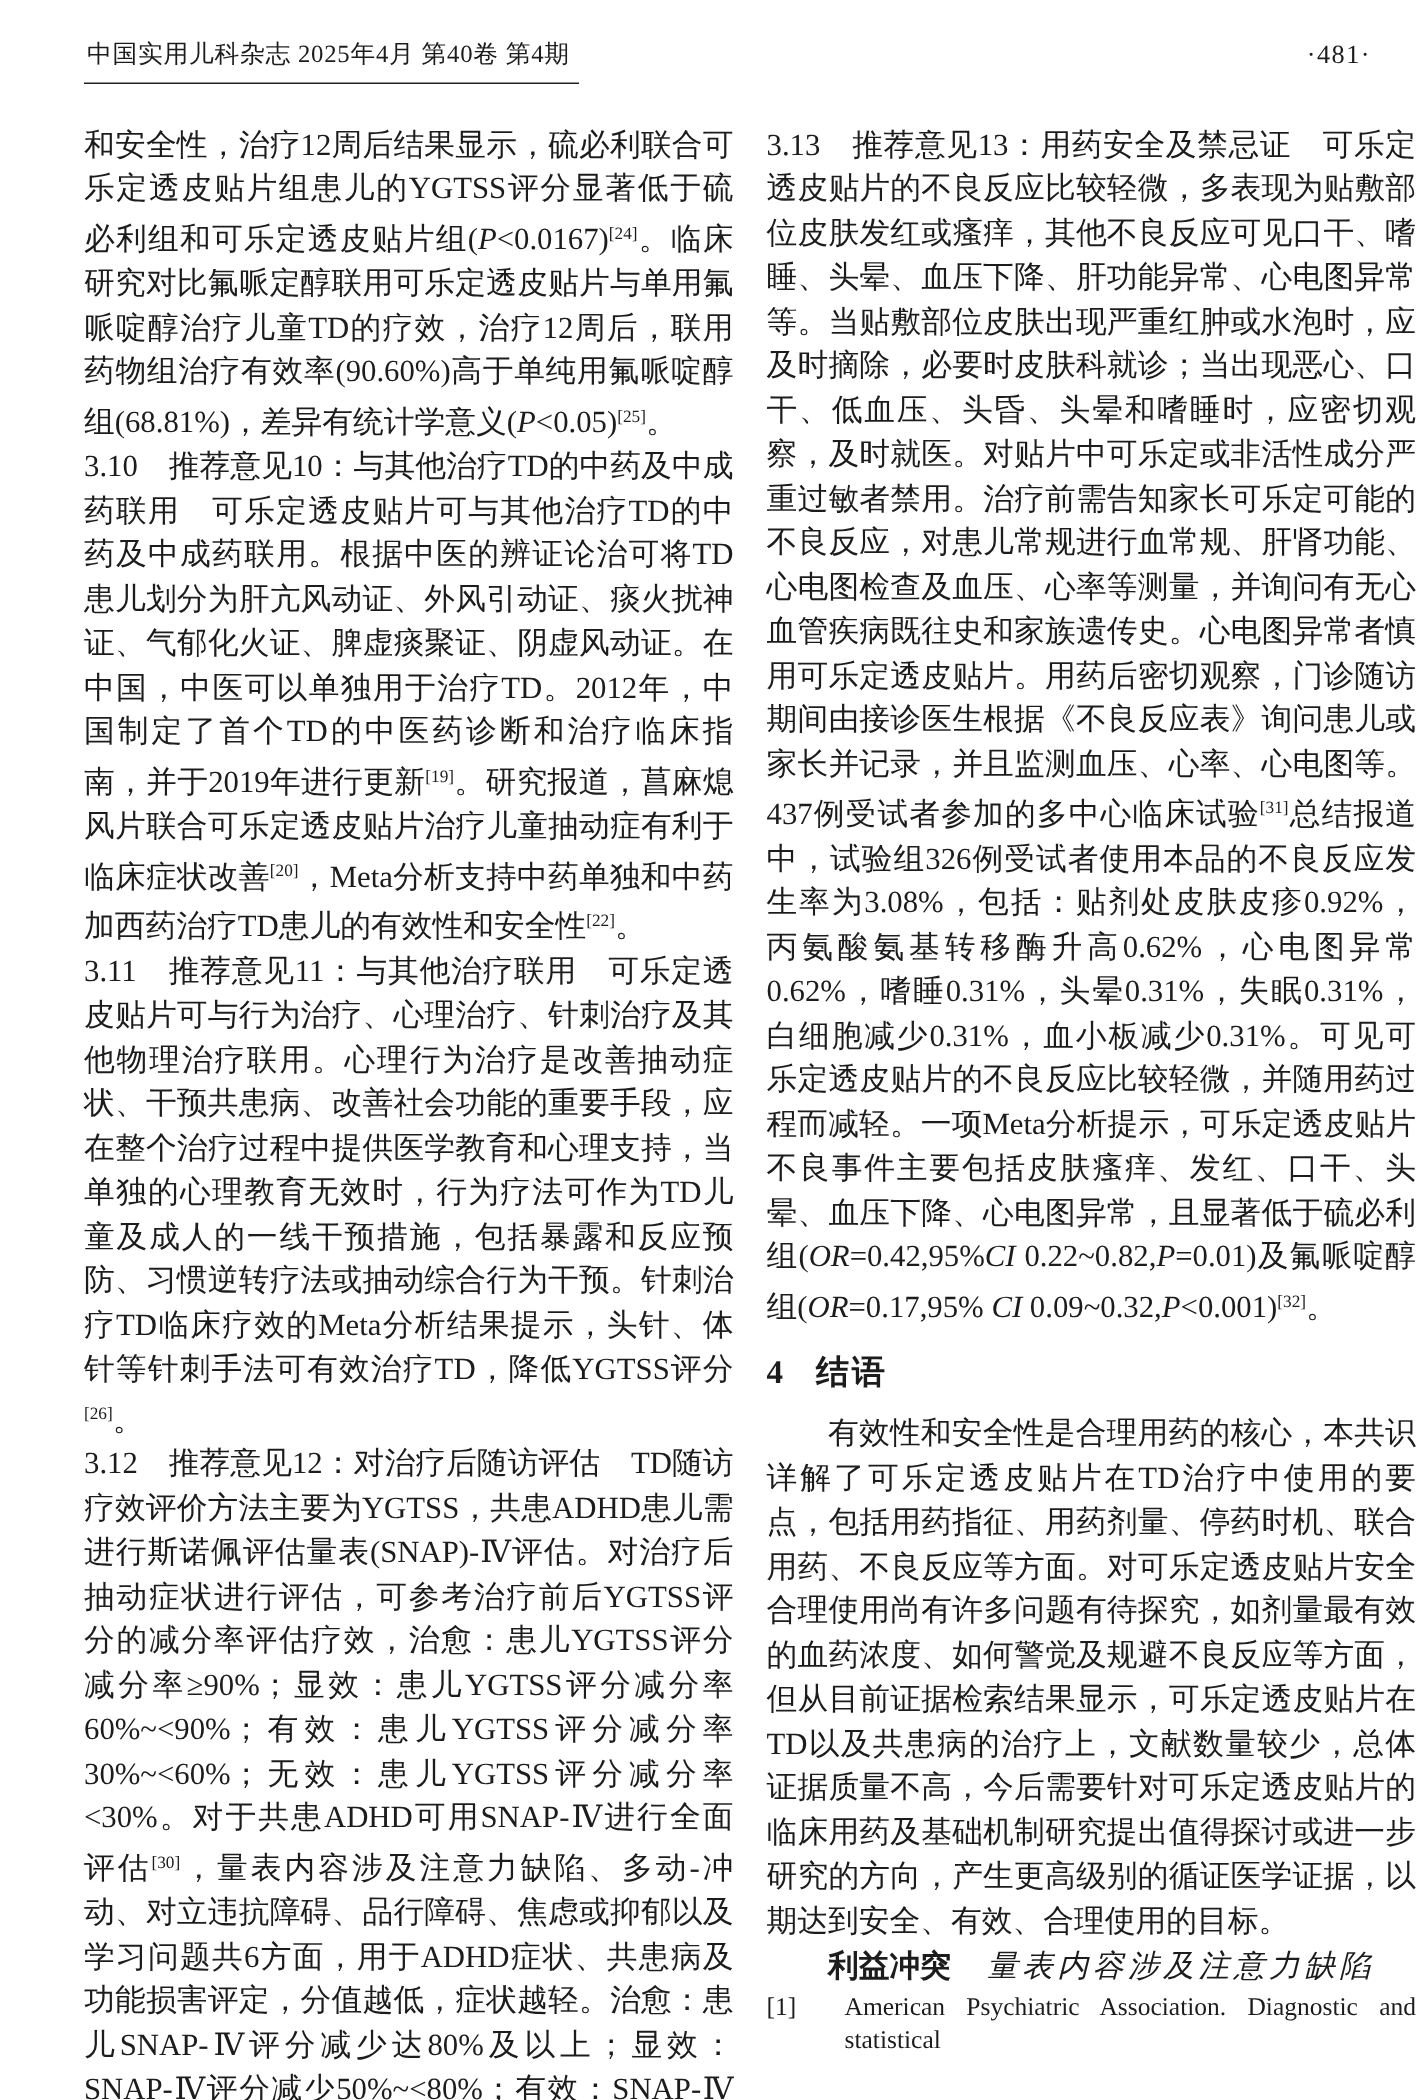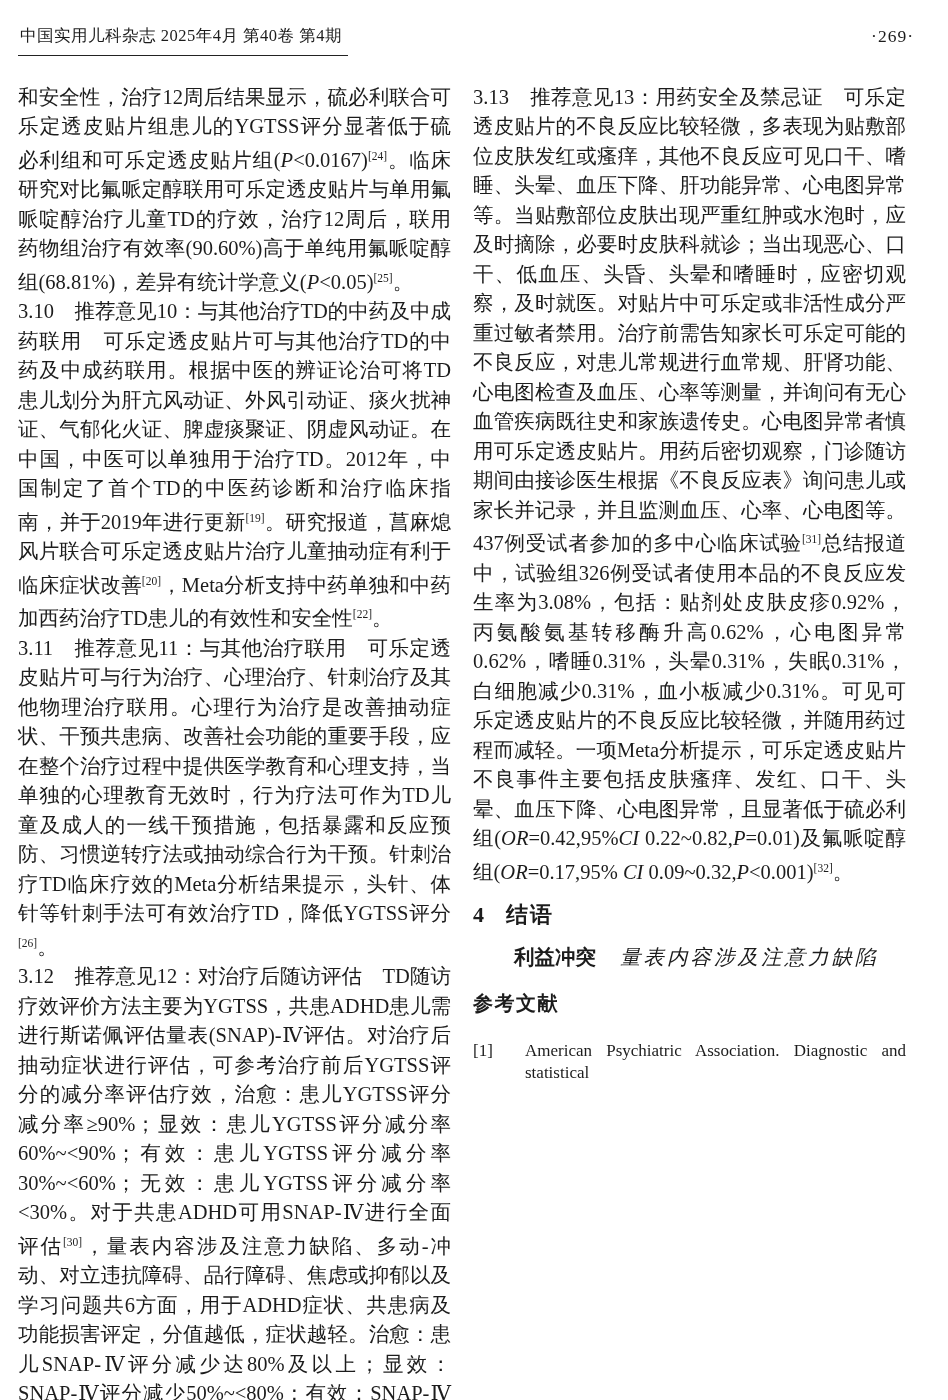--- a/index.html
+++ b/index.html
@@ -4,21 +4,21 @@
 <style>
   html,body{margin:0;padding:0;background:#e8e8e8;}
   .page{
     position:relative;
     width:948px;height:1400px;
     margin:0 auto;
     background:#ffffff;
     color:#1c1c1c;
     font-family:"Liberation Serif","DejaVu Serif",serif;
     box-sizing:border-box;
-    padding:26px 22px 0 18px;
+    padding:26px 22px 0 56px;
     overflow:hidden;
   }
   .pghead{
     display:flex;justify-content:space-between;align-items:flex-start;
     font-size:16.5px;line-height:1.2;
   }
   .journal-line{
     display:inline-block;
     border-bottom:1.6px solid #222;
     padding:0 6px 9px 2px;
@@ -72,33 +72,33 @@
     flex:1;
     text-align:justify;text-align-last:justify;
   }
 </style>
 </head>
 <body>
 
 <div class="page">
   <div class="pghead">
     <span class="journal-line">中国实用儿科杂志 2025年4月 第40卷 第4期</span>
-    <span class="page-num">·269·</span>
+    <span class="page-num">·481·</span>
   </div>
   <div class="cols">
     <div class="col">
         <p class="para ">和安全性，治疗12周后结果显示，硫必利联合可乐定透皮贴片组患儿的YGTSS评分显著低于硫必利组和可乐定透皮贴片组(<span class="i">P</span>&lt;0.0167)<span class="sup">[24]</span>。临床研究对比氟哌定醇联用可乐定透皮贴片与单用氟哌啶醇治疗儿童TD的疗效，治疗12周后，联用药物组治疗有效率(90.60%)高于单纯用氟哌啶醇组(68.81%)，差异有统计学意义(<span class="i">P</span>&lt;0.05)<span class="sup">[25]</span>。</p>
         <p class="para ">3.10　推荐意见10：与其他治疗TD的中药及中成药联用　可乐定透皮贴片可与其他治疗TD的中药及中成药联用。根据中医的辨证论治可将TD患儿划分为肝亢风动证、外风引动证、痰火扰神证、气郁化火证、脾虚痰聚证、阴虚风动证。在中国，中医可以单独用于治疗TD。2012年，中国制定了首个TD的中医药诊断和治疗临床指南，并于2019年进行更新<span class="sup">[19]</span>。研究报道，菖麻熄风片联合可乐定透皮贴片治疗儿童抽动症有利于临床症状改善<span class="sup">[20]</span>，Meta分析支持中药单独和中药加西药治疗TD患儿的有效性和安全性<span class="sup">[22]</span>。</p>
         <p class="para ">3.11　推荐意见11：与其他治疗联用　可乐定透皮贴片可与行为治疗、心理治疗、针刺治疗及其他物理治疗联用。心理行为治疗是改善抽动症状、干预共患病、改善社会功能的重要手段，应在整个治疗过程中提供医学教育和心理支持，当单独的心理教育无效时，行为疗法可作为TD儿童及成人的一线干预措施，包括暴露和反应预防、习惯逆转疗法或抽动综合行为干预。针刺治疗TD临床疗效的Meta分析结果提示，头针、体针等针刺手法可有效治疗TD，降低YGTSS评分<span class="sup">[26]</span>。</p>
         <p class="para ">3.12　推荐意见12：对治疗后随访评估　TD随访疗效评价方法主要为YGTSS，共患ADHD患儿需进行斯诺佩评估量表(SNAP)-Ⅳ评估。对治疗后抽动症状进行评估，可参考治疗前后YGTSS评分的减分率评估疗效，治愈：患儿YGTSS评分减分率≥90%；显效：患儿YGTSS评分减分率60%~&lt;90%；有效：患儿YGTSS评分减分率30%~&lt;60%；无效：患儿YGTSS评分减分率&lt;30%。对于共患ADHD可用SNAP-Ⅳ进行全面评估<span class="sup">[30]</span>，量表内容涉及注意力缺陷、多动-冲动、对立违抗障碍、品行障碍、焦虑或抑郁以及学习问题共6方面，用于ADHD症状、共患病及功能损害评定，分值越低，症状越轻。治愈：患儿SNAP-Ⅳ评分减少达80%及以上；显效：SNAP-Ⅳ评分减少50%~&lt;80%；有效：SNAP-Ⅳ评分减少：30%~&lt;50%；无效：SNAP-Ⅳ评分改善率&lt;30%。</p>
       </div>
     <div class="col">
         <p class="para ">3.13　推荐意见13：用药安全及禁忌证　可乐定透皮贴片的不良反应比较轻微，多表现为贴敷部位皮肤发红或瘙痒，其他不良反应可见口干、嗜睡、头晕、血压下降、肝功能异常、心电图异常等。当贴敷部位皮肤出现严重红肿或水泡时，应及时摘除，必要时皮肤科就诊；当出现恶心、口干、低血压、头昏、头晕和嗜睡时，应密切观察，及时就医。对贴片中可乐定或非活性成分严重过敏者禁用。治疗前需告知家长可乐定可能的不良反应，对患儿常规进行血常规、肝肾功能、心电图检查及血压、心率等测量，并询问有无心血管疾病既往史和家族遗传史。心电图异常者慎用可乐定透皮贴片。用药后密切观察，门诊随访期间由接诊医生根据《不良反应表》询问患儿或家长并记录，并且监测血压、心率、心电图等。437例受试者参加的多中心临床试验<span class="sup">[31]</span>总结报道中，试验组326例受试者使用本品的不良反应发生率为3.08%，包括：贴剂处皮肤皮疹0.92%，丙氨酸氨基转移酶升高0.62%，心电图异常0.62%，嗜睡0.31%，头晕0.31%，失眠0.31%，白细胞减少0.31%，血小板减少0.31%。可见可乐定透皮贴片的不良反应比较轻微，并随用药过程而减轻。一项Meta分析提示，可乐定透皮贴片不良事件主要包括皮肤瘙痒、发红、口干、头晕、血压下降、心电图异常，且显著低于硫必利组(<span class="i">OR</span>=0.42,95%<span class="i">CI</span> 0.22~0.82,<span class="i">P</span>=0.01)及氟哌啶醇组(<span class="i">OR</span>=0.17,95% <span class="i">CI</span> 0.09~0.32,<span class="i">P</span>&lt;0.001)<span class="sup">[32]</span>。</p>
         <div class="sec-head"><span class="sec-num">4</span><span class="sec-title">结语</span></div>
+        <p class="para ind">有效性和安全性是合理用药的核心，本共识详解了可乐定透皮贴片在TD治疗中使用的要点，包括用药指征、用药剂量、停药时机、联合用药、不良反应等方面。对可乐定透皮贴片安全合理使用尚有许多问题有待探究，如剂量最有效的血药浓度、如何警觉及规避不良反应等方面，但从目前证据检索结果显示，可乐定透皮贴片在TD以及共患病的治疗上，文献数量较少，总体证据质量不高，今后需要针对可乐定透皮贴片的临床用药及基础机制研究提出值得探讨或进一步研究的方向，产生更高级别的循证医学证据，以期达到安全、有效、合理使用的目标。</p>
         <p class="para ind conflict"><span class="b">利益冲突</span><span class="kai">量表内容涉及注意力缺陷</span></p>
-        <div class="ref-head">参考文献</div>
         <div class="ref-item">
           <span class="ref-marker">[1]</span>
           <span class="ref-text">American Psychiatric Association. Diagnostic and statistical</span>
         </div>
       </div>
   </div>
 </div>
 
 </body></html>

